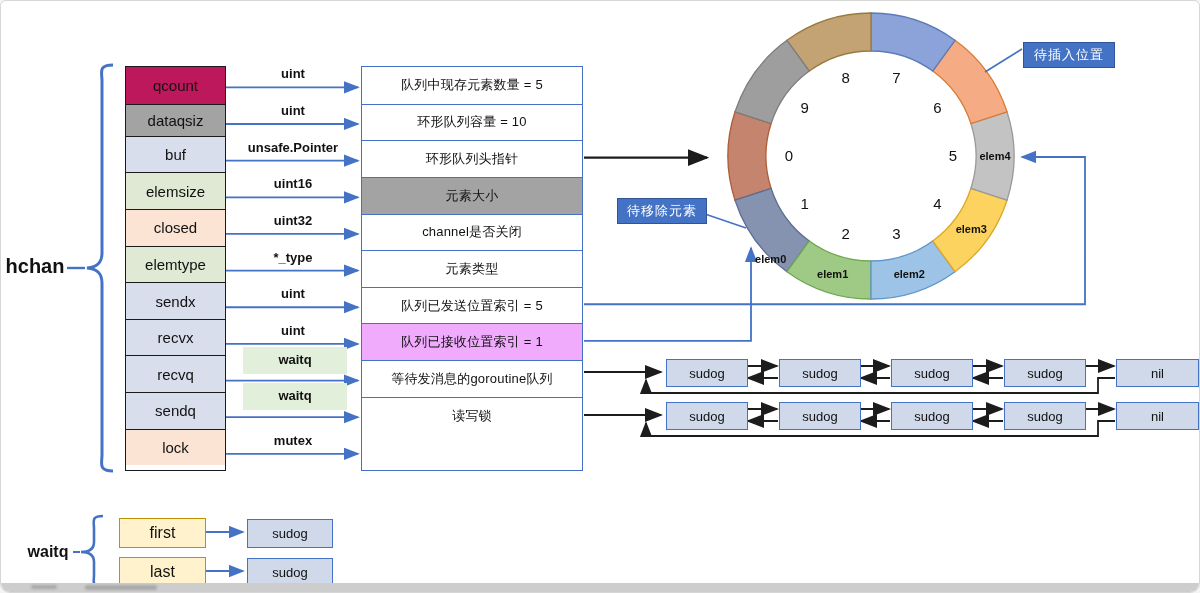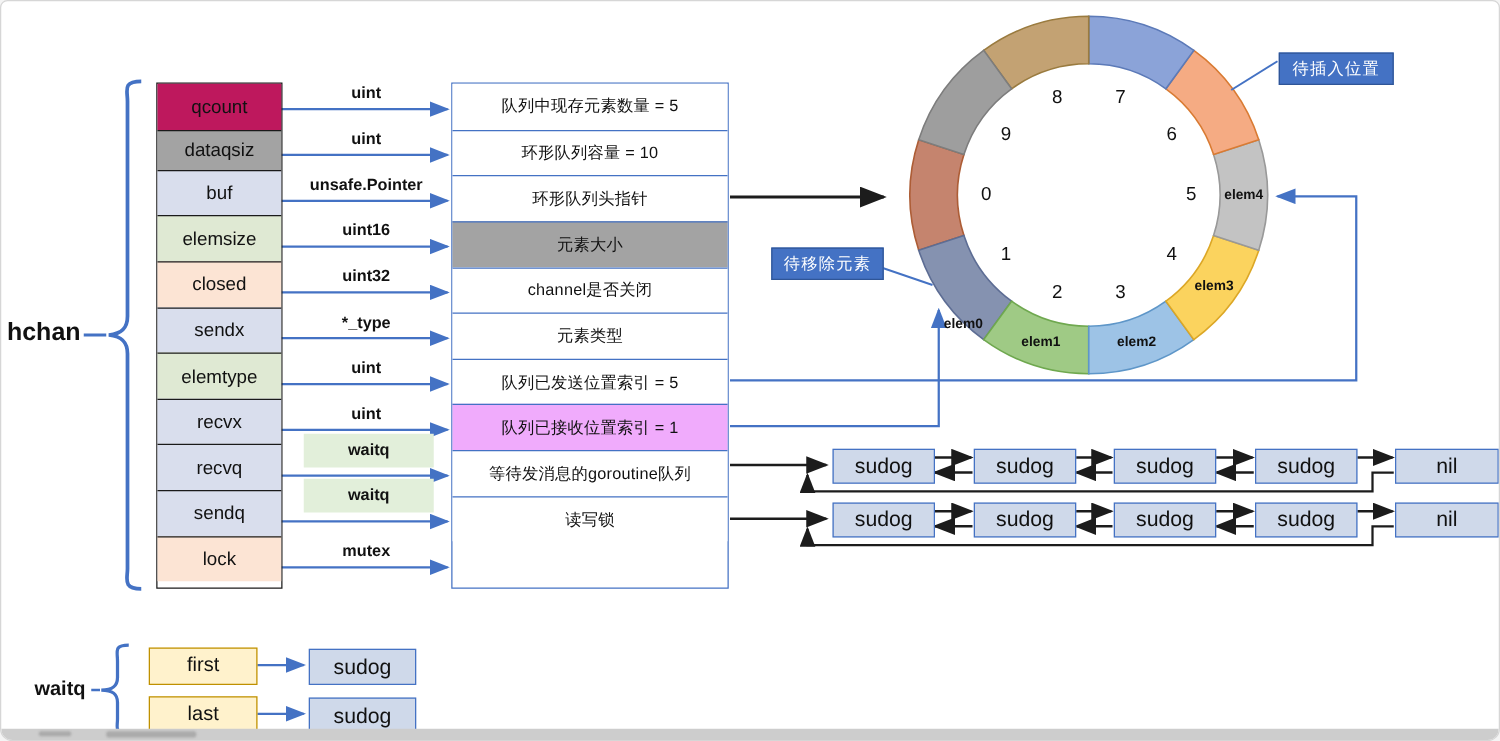--- a/index.html
+++ b/index.html
@@ -19,21 +19,21 @@
   .desccol{border:1.6px solid #4472c4;}
   .descrow{border-top:1.4px solid #4472c4;font-size:13px;letter-spacing:.2px;}
   .descrow:first-child{border-top:none;}
   .typelabel{font-size:13px;font-weight:bold;text-align:center;}
   .typehl{background:#e2efda;}
   .biglabel{font-weight:bold;font-size:20px;text-align:center;}
   .callout{background:#4472c4;border:1.5px solid #2f5597;color:#fff;font-size:13px;
            display:flex;align-items:center;justify-content:center;letter-spacing:1px;}
   .ringnum{font-size:15px;width:22px;height:18px;line-height:18px;text-align:center;}
   .ringelem{font-size:11px;font-weight:bold;width:46px;height:14px;line-height:14px;text-align:center;}
-  .nodebox{background:#cfd9ea;border:1.6px solid #4472c4;font-size:17px;
+  .nodebox{background:#cfd9ea;border:1.6px solid #4472c4;font-size:13px;
            display:flex;align-items:center;justify-content:center;}
   .creambox{background:#fff2cc;border:1.6px solid #bf9000;font-size:16px;
            display:flex;align-items:center;justify-content:center;}
   .wlabel{font-weight:bold;font-size:16px;text-align:center;}
   #bottombar{position:absolute;left:0;right:0;bottom:0;height:9px;background:#cdcdcd;}
   .smudge{position:absolute;background:#9f9f9f;filter:blur(1px);opacity:.75;border-radius:2px;}
 </style>
 </head>
 <body>
 
@@ -114,22 +114,22 @@
 
   <div class="abs wlabel" style="left:20px;top:542px;width:54px;">waitq</div>
 
   <div id="structarea" class="abs" style="left:0;top:0;">
       <div class="fieldcol abs" style="left:124px;top:65px;width:99px;height:403.15px;">
         <div class="fieldrow cell" style="height:36.65px;background:#be185d;box-sizing:border-box;">qcount</div>
         <div class="fieldrow cell" style="height:32px;background:#a3a3a3;box-sizing:border-box;">dataqsiz</div>
         <div class="fieldrow cell" style="height:36.65px;background:#d9deed;box-sizing:border-box;">buf</div>
         <div class="fieldrow cell" style="height:36.65px;background:#dfe9d3;box-sizing:border-box;">elemsize</div>
         <div class="fieldrow cell" style="height:36.65px;background:#fce4d4;box-sizing:border-box;">closed</div>
+        <div class="fieldrow cell" style="height:36.65px;background:#dfe9d3;box-sizing:border-box;">elemtype</div>
         <div class="fieldrow cell" style="height:36.65px;background:#d9deed;box-sizing:border-box;">sendx</div>
-        <div class="fieldrow cell" style="height:36.65px;background:#dfe9d3;box-sizing:border-box;">elemtype</div>
         <div class="fieldrow cell" style="height:36.65px;background:#d9deed;box-sizing:border-box;">recvx</div>
         <div class="fieldrow cell" style="height:36.65px;background:#d9deed;box-sizing:border-box;">recvq</div>
         <div class="fieldrow cell" style="height:36.65px;background:#d9deed;box-sizing:border-box;">sendq</div>
         <div class="fieldrow cell" style="height:36.65px;background:#fce4d4;box-sizing:border-box;">lock</div>
       </div>
       <div class="desccol abs" style="left:360px;top:65px;width:220px;height:403.15px;">
         <div class="descrow cell" style="height:36.65px;background:#fff;box-sizing:border-box;">队列中现存元素数量 = 5</div>
         <div class="descrow cell" style="height:36.65px;background:#fff;box-sizing:border-box;">环形队列容量 = 10</div>
         <div class="descrow cell" style="height:36.65px;background:#fff;box-sizing:border-box;">环形队列头指针</div>
         <div class="descrow cell" style="height:36.65px;background:#a3a3a3;box-sizing:border-box;">元素大小</div>

